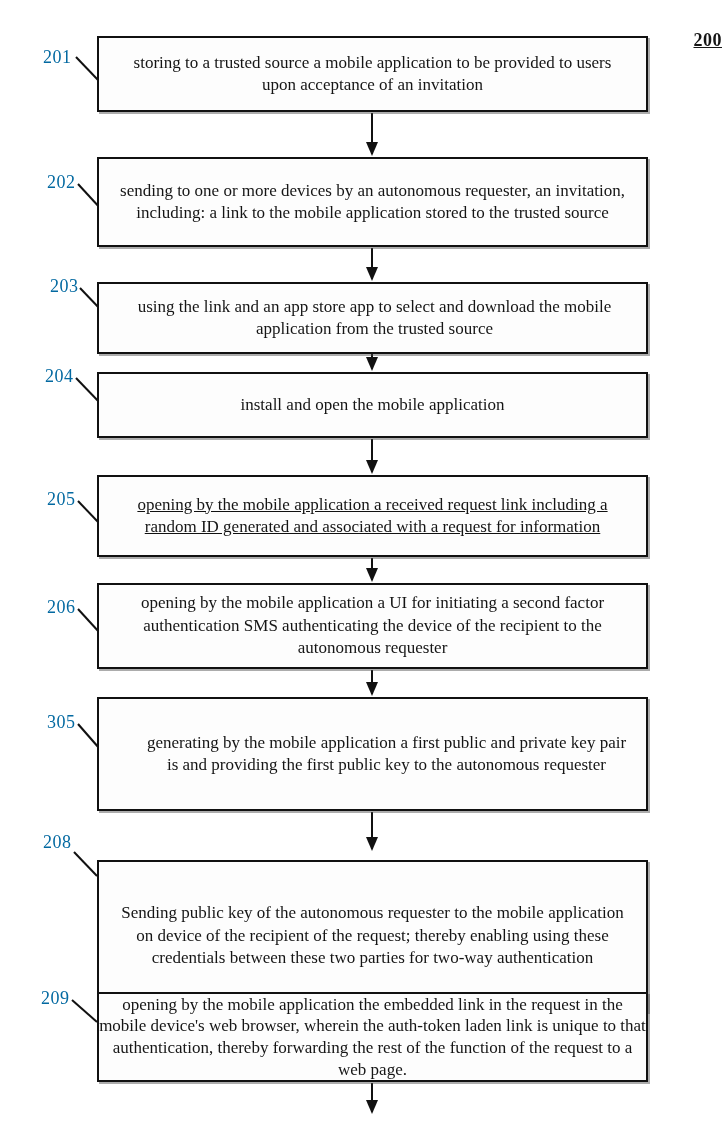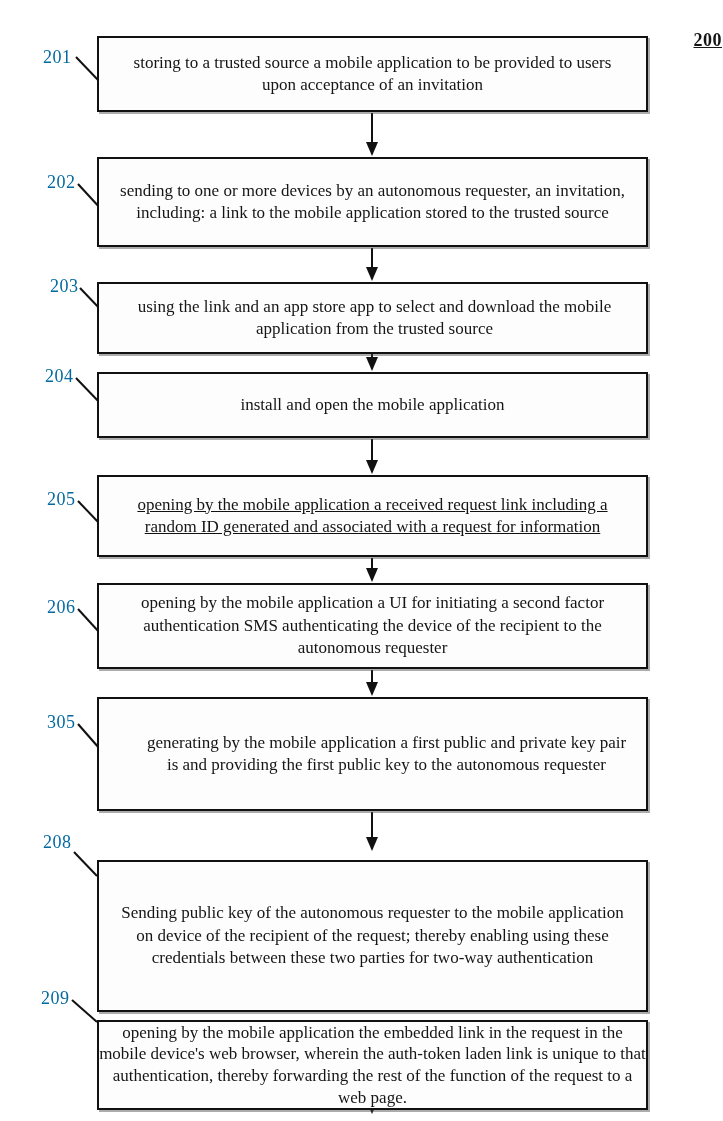--- a/index.html
+++ b/index.html
@@ -63,21 +63,21 @@
   }
   
   .box-201 { top: 36px;  height: 76px;  }
   .box-202 { top: 157px; height: 90px;  }
   .box-203 { top: 282px; height: 72px; padding-left: 20px;  }
   .box-204 { top: 372px; height: 66px;  }
   .box-205 { top: 475px; height: 82px; text-decoration: underline;  }
   .box-206 { top: 583px; height: 86px;  }
   .box-207 { top: 697px; height: 114px; padding-left: 44px; }
   .box-208 { top: 812px; height: 152px; margin-top: 48px; }
-  .box-209 { top: 992px; height: 90px;  padding: 0 0; margin-top: 28px; }
+  .box-209 { top: 992px; height: 90px;  padding: 0 0; }
   .box-209 .step-text { line-height: 1.28; }
 
   .lbl-201 { left: 43px; top: 47px;  }
   .lbl-202 { left: 47px; top: 172px; }
   .lbl-203 { left: 50px; top: 276px; }
   .lbl-204 { left: 45px; top: 366px; }
   .lbl-205 { left: 47px; top: 489px; }
   .lbl-206 { left: 47px; top: 597px; }
   .lbl-207 { left: 47px; top: 712px; }
   .lbl-208 { left: 43px; top: 832px; }

